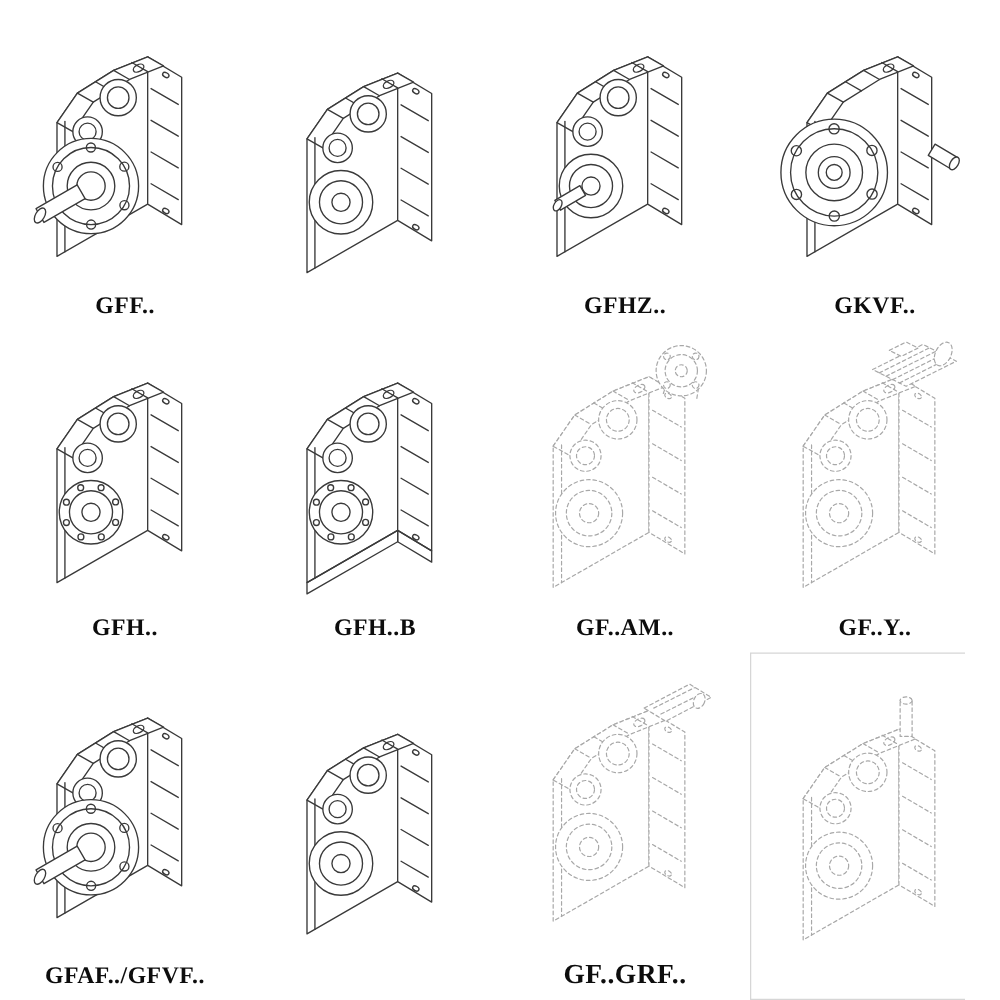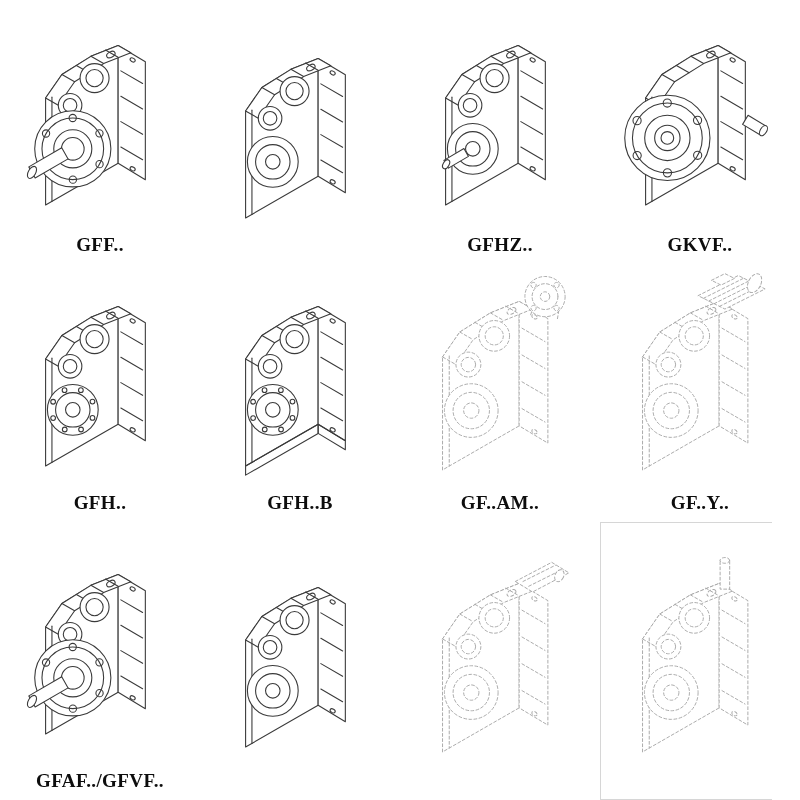--- a/index.html
+++ b/index.html
@@ -431,20 +431,21 @@
               <circle cx="70" cy="152" r="28" fill="#ffffff"></circle>
               <circle cx="70" cy="152" r="19"></circle>
               <circle cx="70" cy="152" r="8"></circle>
               <polygon points="116,36 154,16 172,27 134,47" fill="#ffffff"></polygon>
               <line x1="124" y1="36" x2="158" y2="19"></line>
               <line x1="130" y1="41" x2="164" y2="24"></line>
               <ellipse cx="162" cy="30" rx="4.5" ry="6.5" transform="rotate(25 162 30)" fill="#ffffff"></ellipse>
             </g>
           </svg>
         </div>
+        <div class="label lg">GF..GRF..</div>
       </div>
       <div class="cell boxed">
         <div class="drawing">
           <svg width="200" height="226" viewBox="0 0 200 236" xmlns="http://www.w3.org/2000/svg">
             <g fill="none" stroke="#a8a8a8" stroke-width="1" stroke-linejoin="round" stroke-linecap="round" stroke-dasharray="3 2.4">
               <polygon points="40,96 58,70 90,50 120,38 120,168 40,214" fill="#ffffff"></polygon>
               <polygon points="120,38 150,56 150,186 120,168" fill="#ffffff"></polygon>
               <polygon points="40,96 58,70 90,50 120,38 134,46 104,58 72,78 54,104" fill="#ffffff"></polygon>
               <line x1="58" y1="70" x2="72" y2="78"></line>
               <line x1="74" y1="60" x2="88" y2="68"></line>

